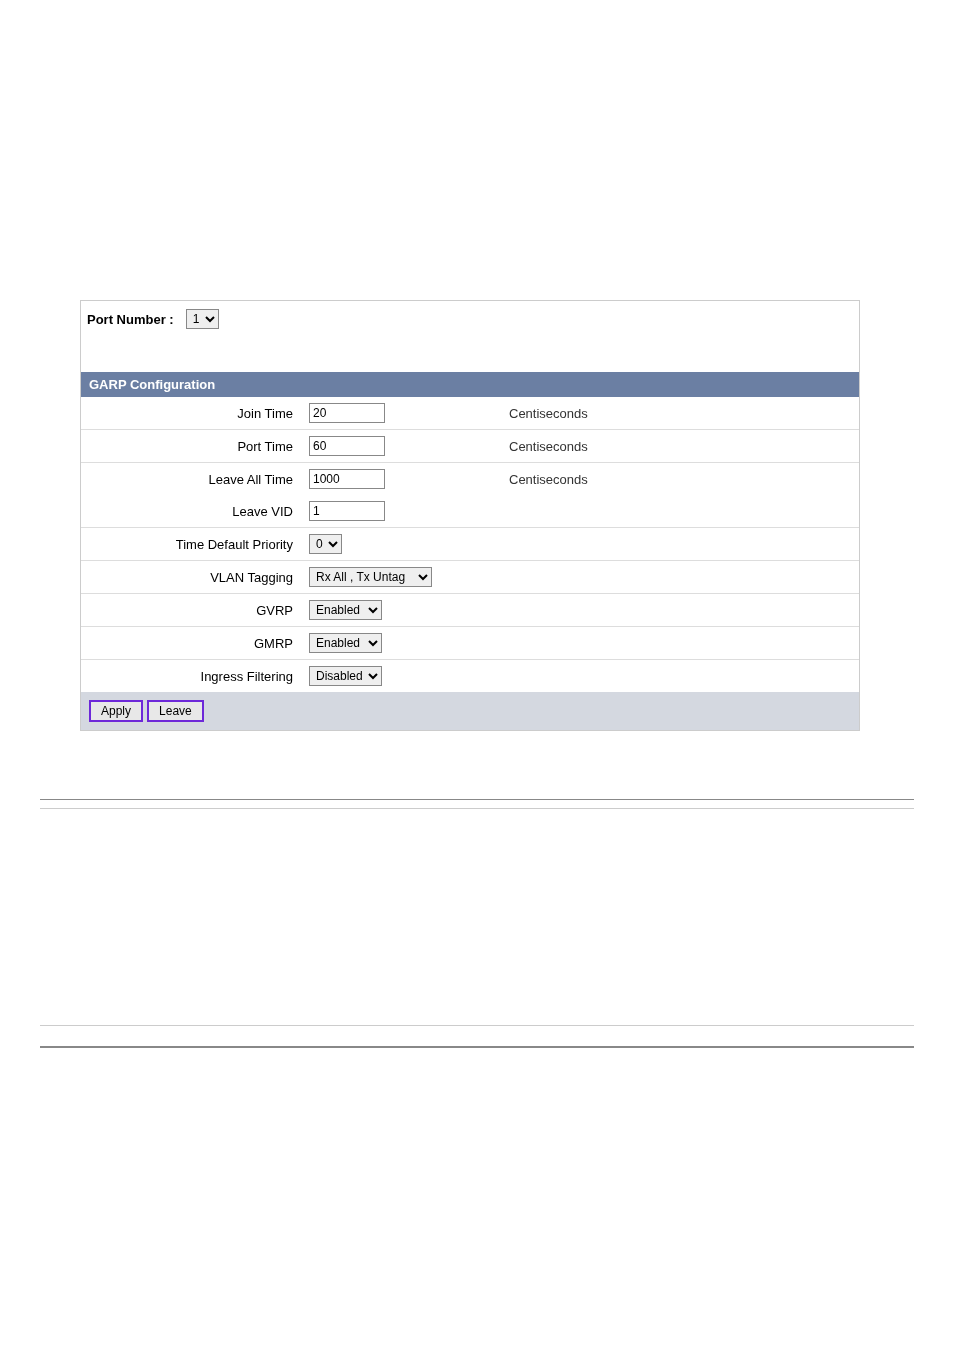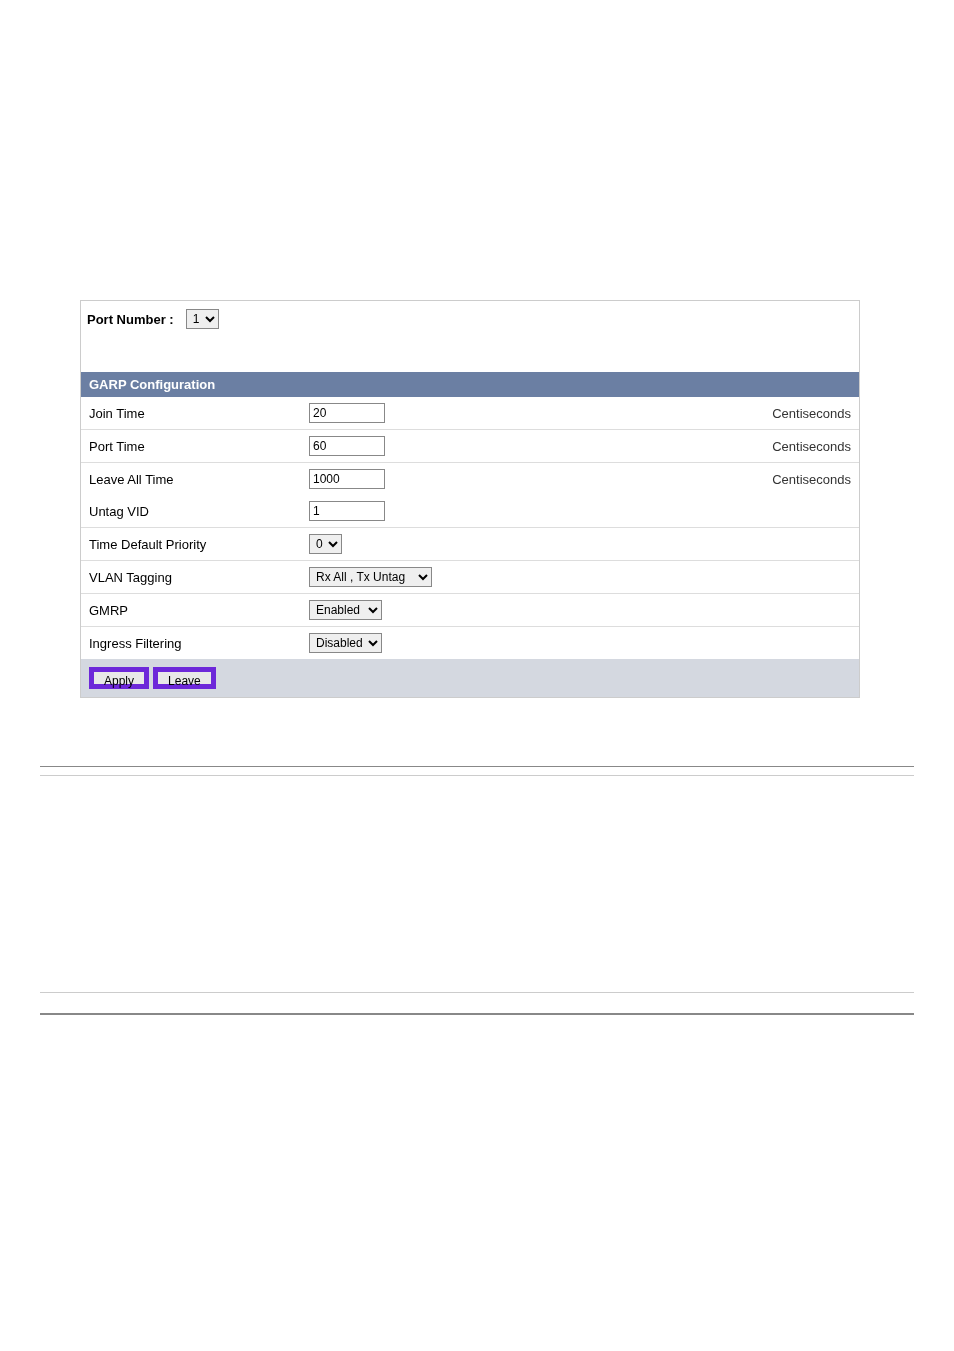--- a/index.html
+++ b/index.html
@@ -77,30 +77,30 @@
     }
 
     .config-table td {
       padding: 6px 8px;
       vertical-align: middle;
     }
 
     .config-table td:first-child {
       width: 220px;
       font-size: 13px;
+      text-align: right;
     }
 
     .config-table td:nth-child(2) {
       width: 200px;
     }
 
     .config-table td:nth-child(3) {
       font-size: 13px;
       color: #333;
-      text-align: right;
     }
 
     .text-input {
       border: 1px solid #888888;
       height: 20px;
       padding: 0 3px;
       font-size: 12px;
       width: 76px;
     }
 
@@ -113,21 +113,21 @@
 
     .button-row {
       padding: 8px;
       background-color: #d4d8e0;
       display: flex;
       gap: 4px;
       align-items: center;
     }
 
     .btn {
-      border: 5px solid #6d28d9;
+      border: 2px solid #6d28d9;
       background-color: #e8e8e8;
       padding: 2px 10px;
       font-size: 12px;
       cursor: pointer;
       height: 22px;
     }
 
     .horizontal-line {
       border: none;
       border-top: 1px solid #888888;
@@ -190,21 +190,21 @@
           <td>Leave All Time</td>
           <td><input type="text" class="text-input" value="1000" style=""></td>
           <td>Centiseconds</td>
         </tr>
       </tbody>
     </table>
 
     <table class="config-table">
       <tbody>
         <tr>
-          <td>Untag VID</td>
+          <td>Leave VID</td>
           <td><input type="text" class="text-input" value="1" style=""></td>
           <td></td>
         </tr>
         <tr>
           <td>Time Default Priority</td>
           <td>
             <select class="select-input">
               <option>0</option>
               <option>1</option>
               <option>2</option>
@@ -217,20 +217,30 @@
           </td>
           <td></td>
         </tr>
         <tr>
           <td>VLAN Tagging</td>
           <td>
             <select class="select-input">
               <option>Rx All , Tx Untag</option>
               <option>Rx All , Tx Tag</option>
               <option>Rx Tag , Tx Untag</option>
+            </select>
+          </td>
+          <td></td>
+        </tr>
+        <tr>
+          <td>GVRP</td>
+          <td>
+            <select class="select-input">
+              <option>Enabled</option>
+              <option>Disabled</option>
             </select>
           </td>
           <td></td>
         </tr>
         <tr>
           <td>GMRP</td>
           <td>
             <select class="select-input">
               <option>Enabled</option>
               <option>Disabled</option>

